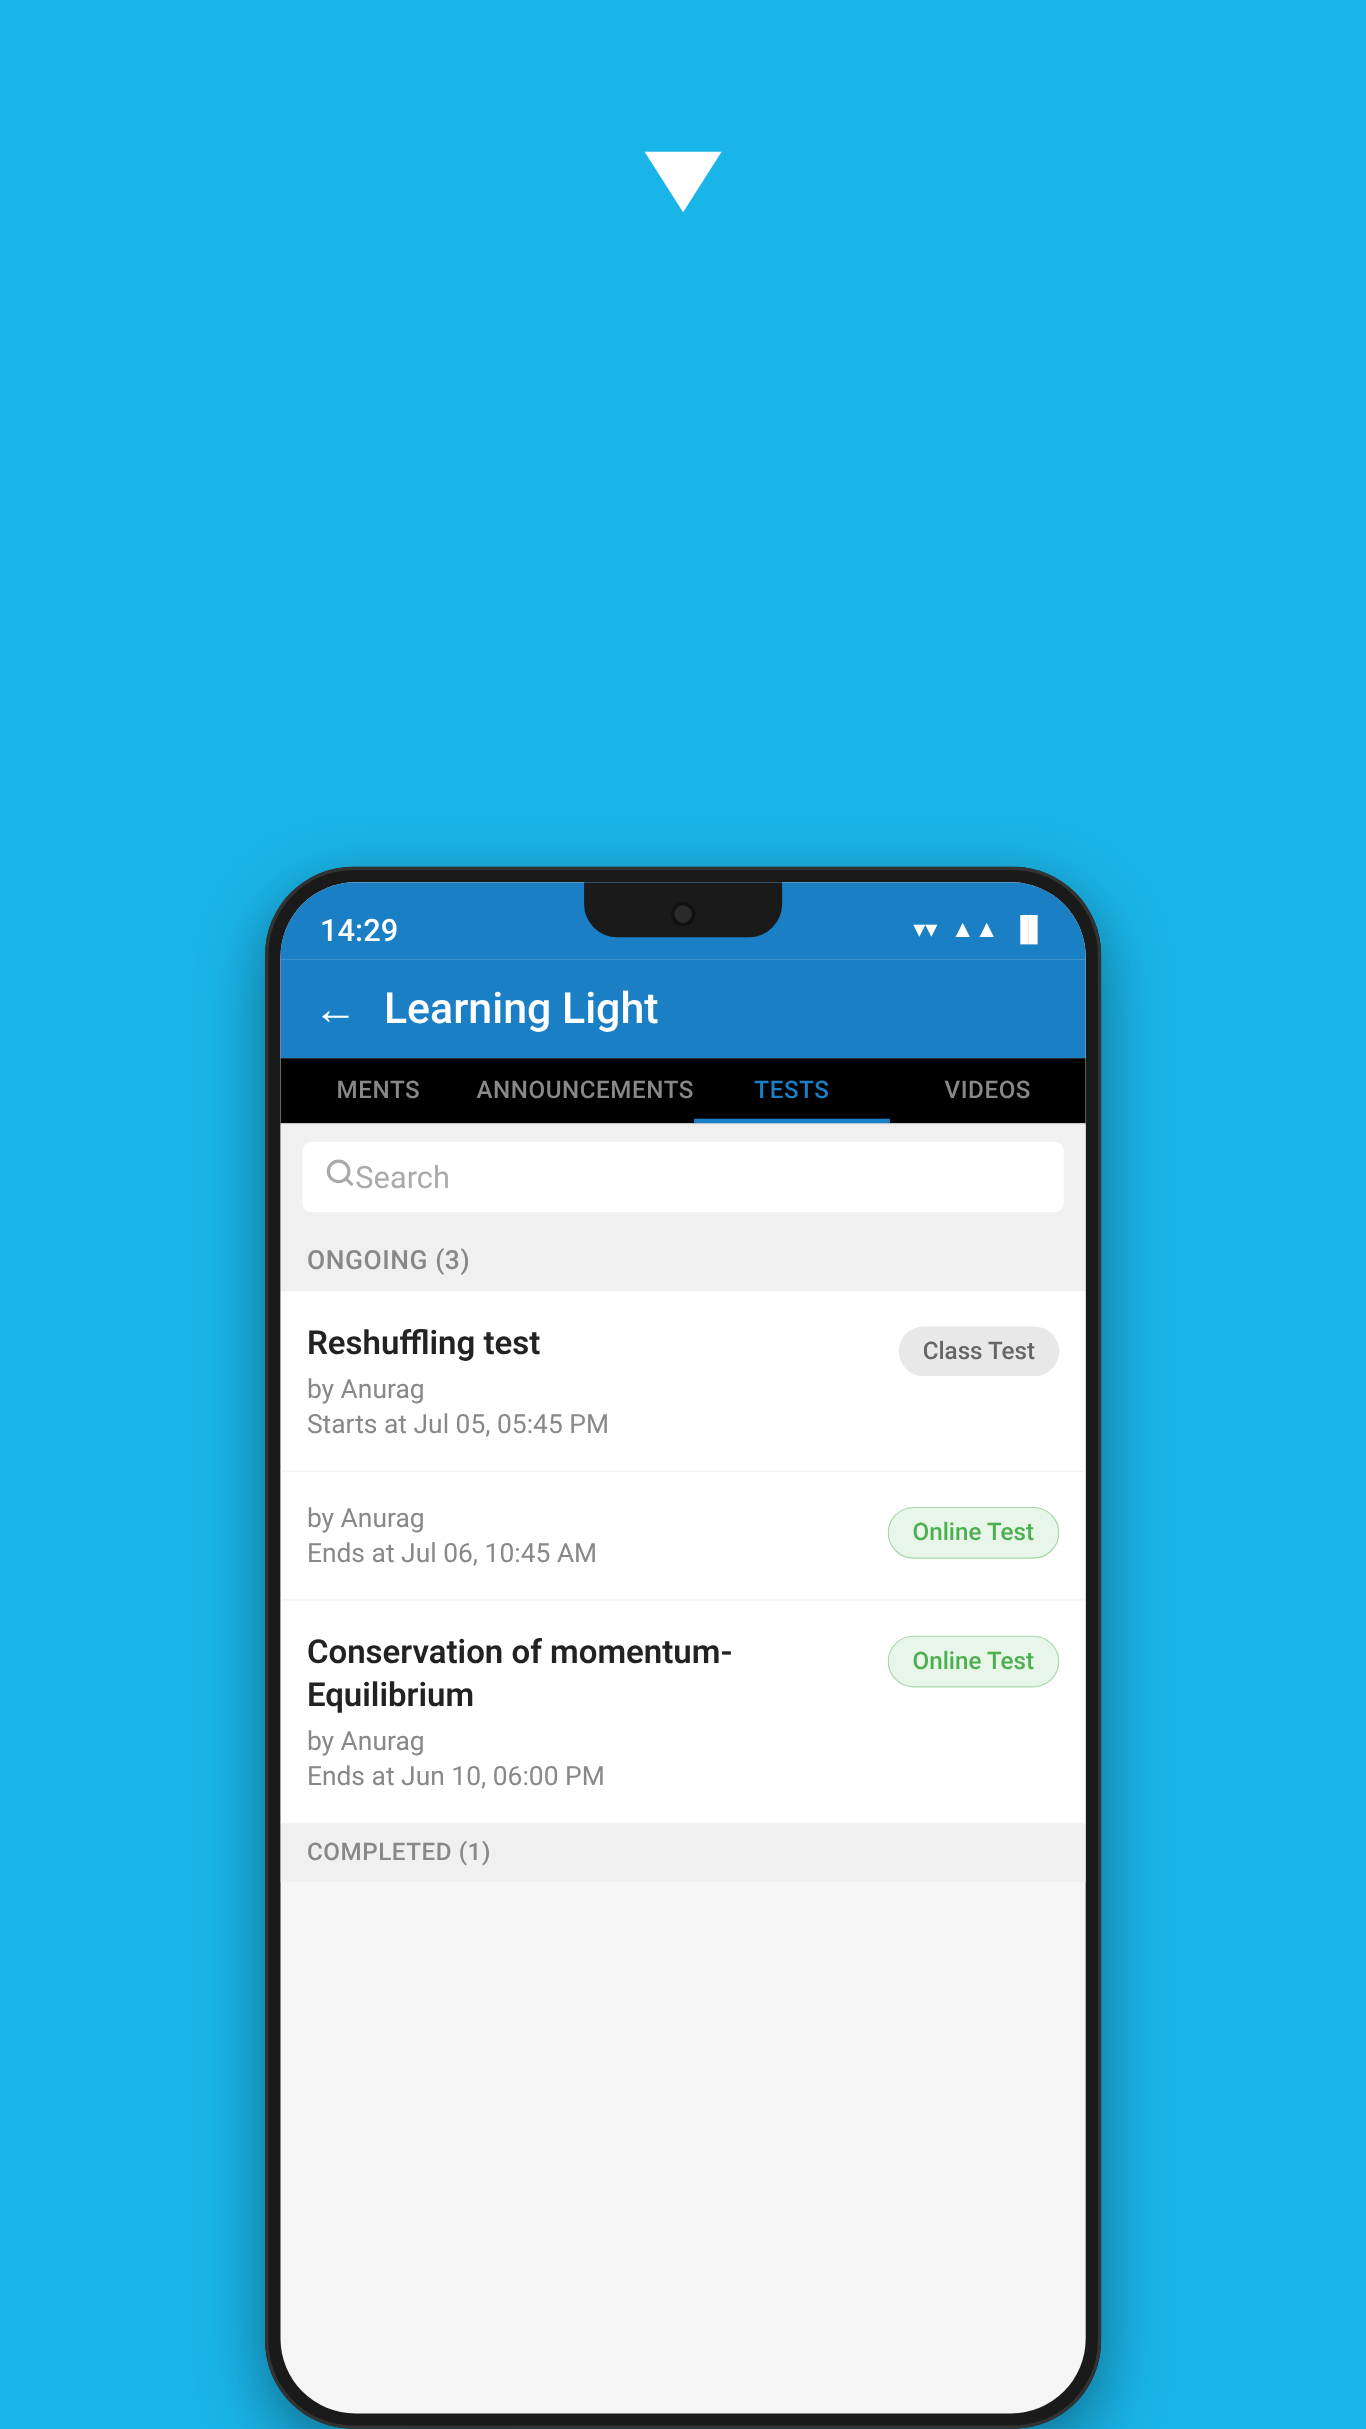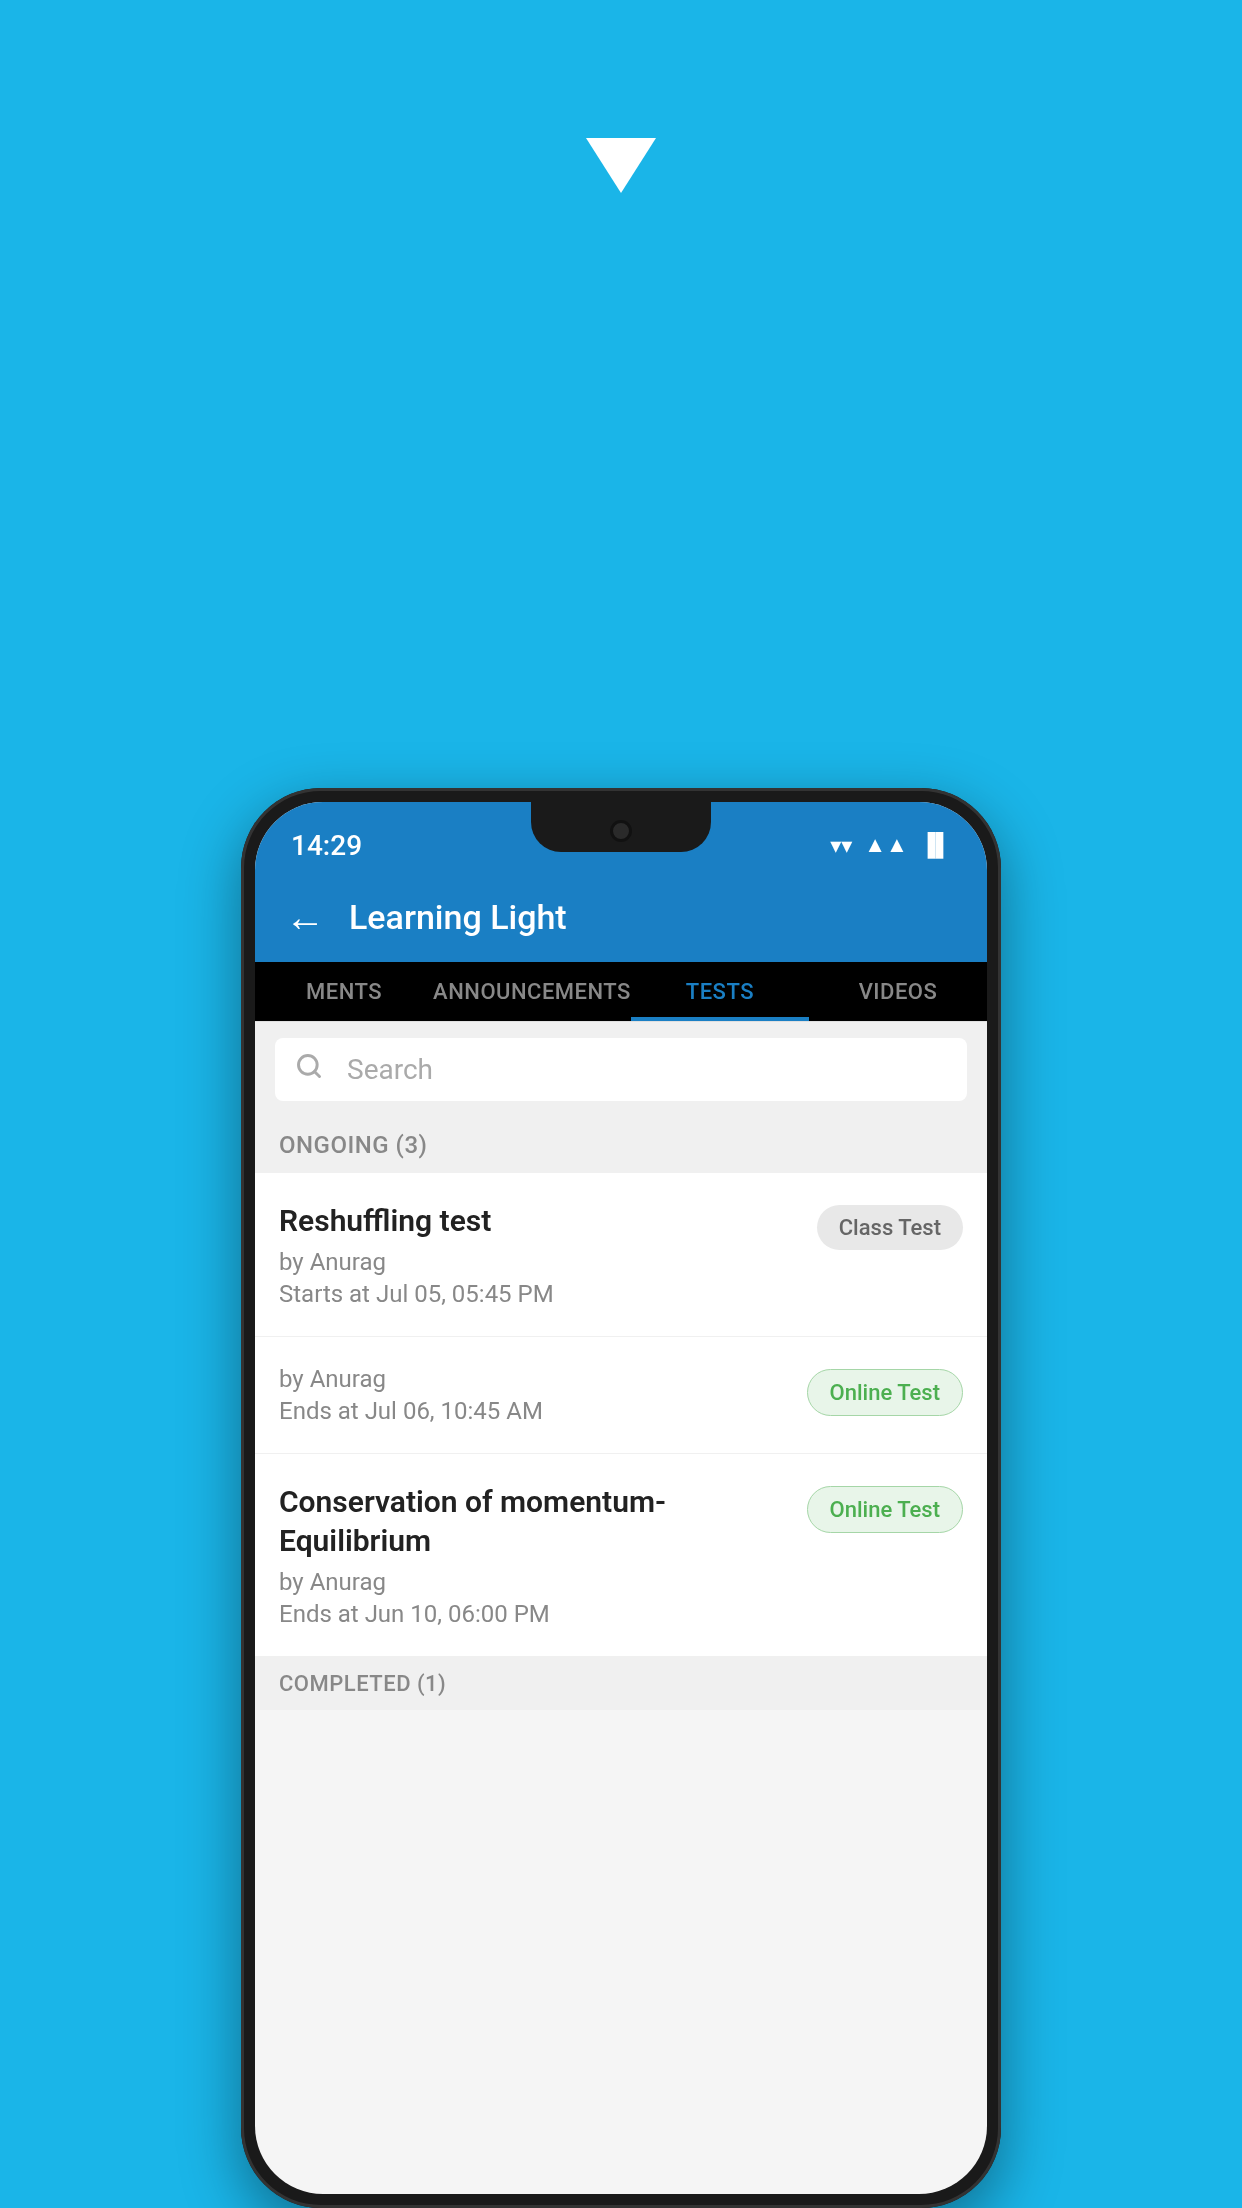--- a/index.html
+++ b/index.html
@@ -169,21 +169,21 @@
     }
 
     .app-header-back {
       color: white;
       font-size: 40px;
       cursor: pointer;
     }
 
     .app-header-title {
       color: white;
-      font-size: 34px;
+      font-size: 39px;
       font-weight: 500;
     }
 
     
     .tabs-container {
       background: #000000;
       display: flex;
       border-bottom: 1px solid #e0e0e0;
       height: 60px;
     }
@@ -221,21 +221,21 @@
       background: #f0f0f0;
       padding: 16px 20px;
     }
 
     .search-box {
       background: white;
       border-radius: 8px;
       display: flex;
       align-items: center;
       padding: 14px 20px;
-      gap: 24px;
+      gap: 0;
     }
 
     .search-icon-svg {
       color: #aaa;
       font-size: 30px;
     }
 
     .search-placeholder-text {
       font-size: 28px;
       color: #aaa;

